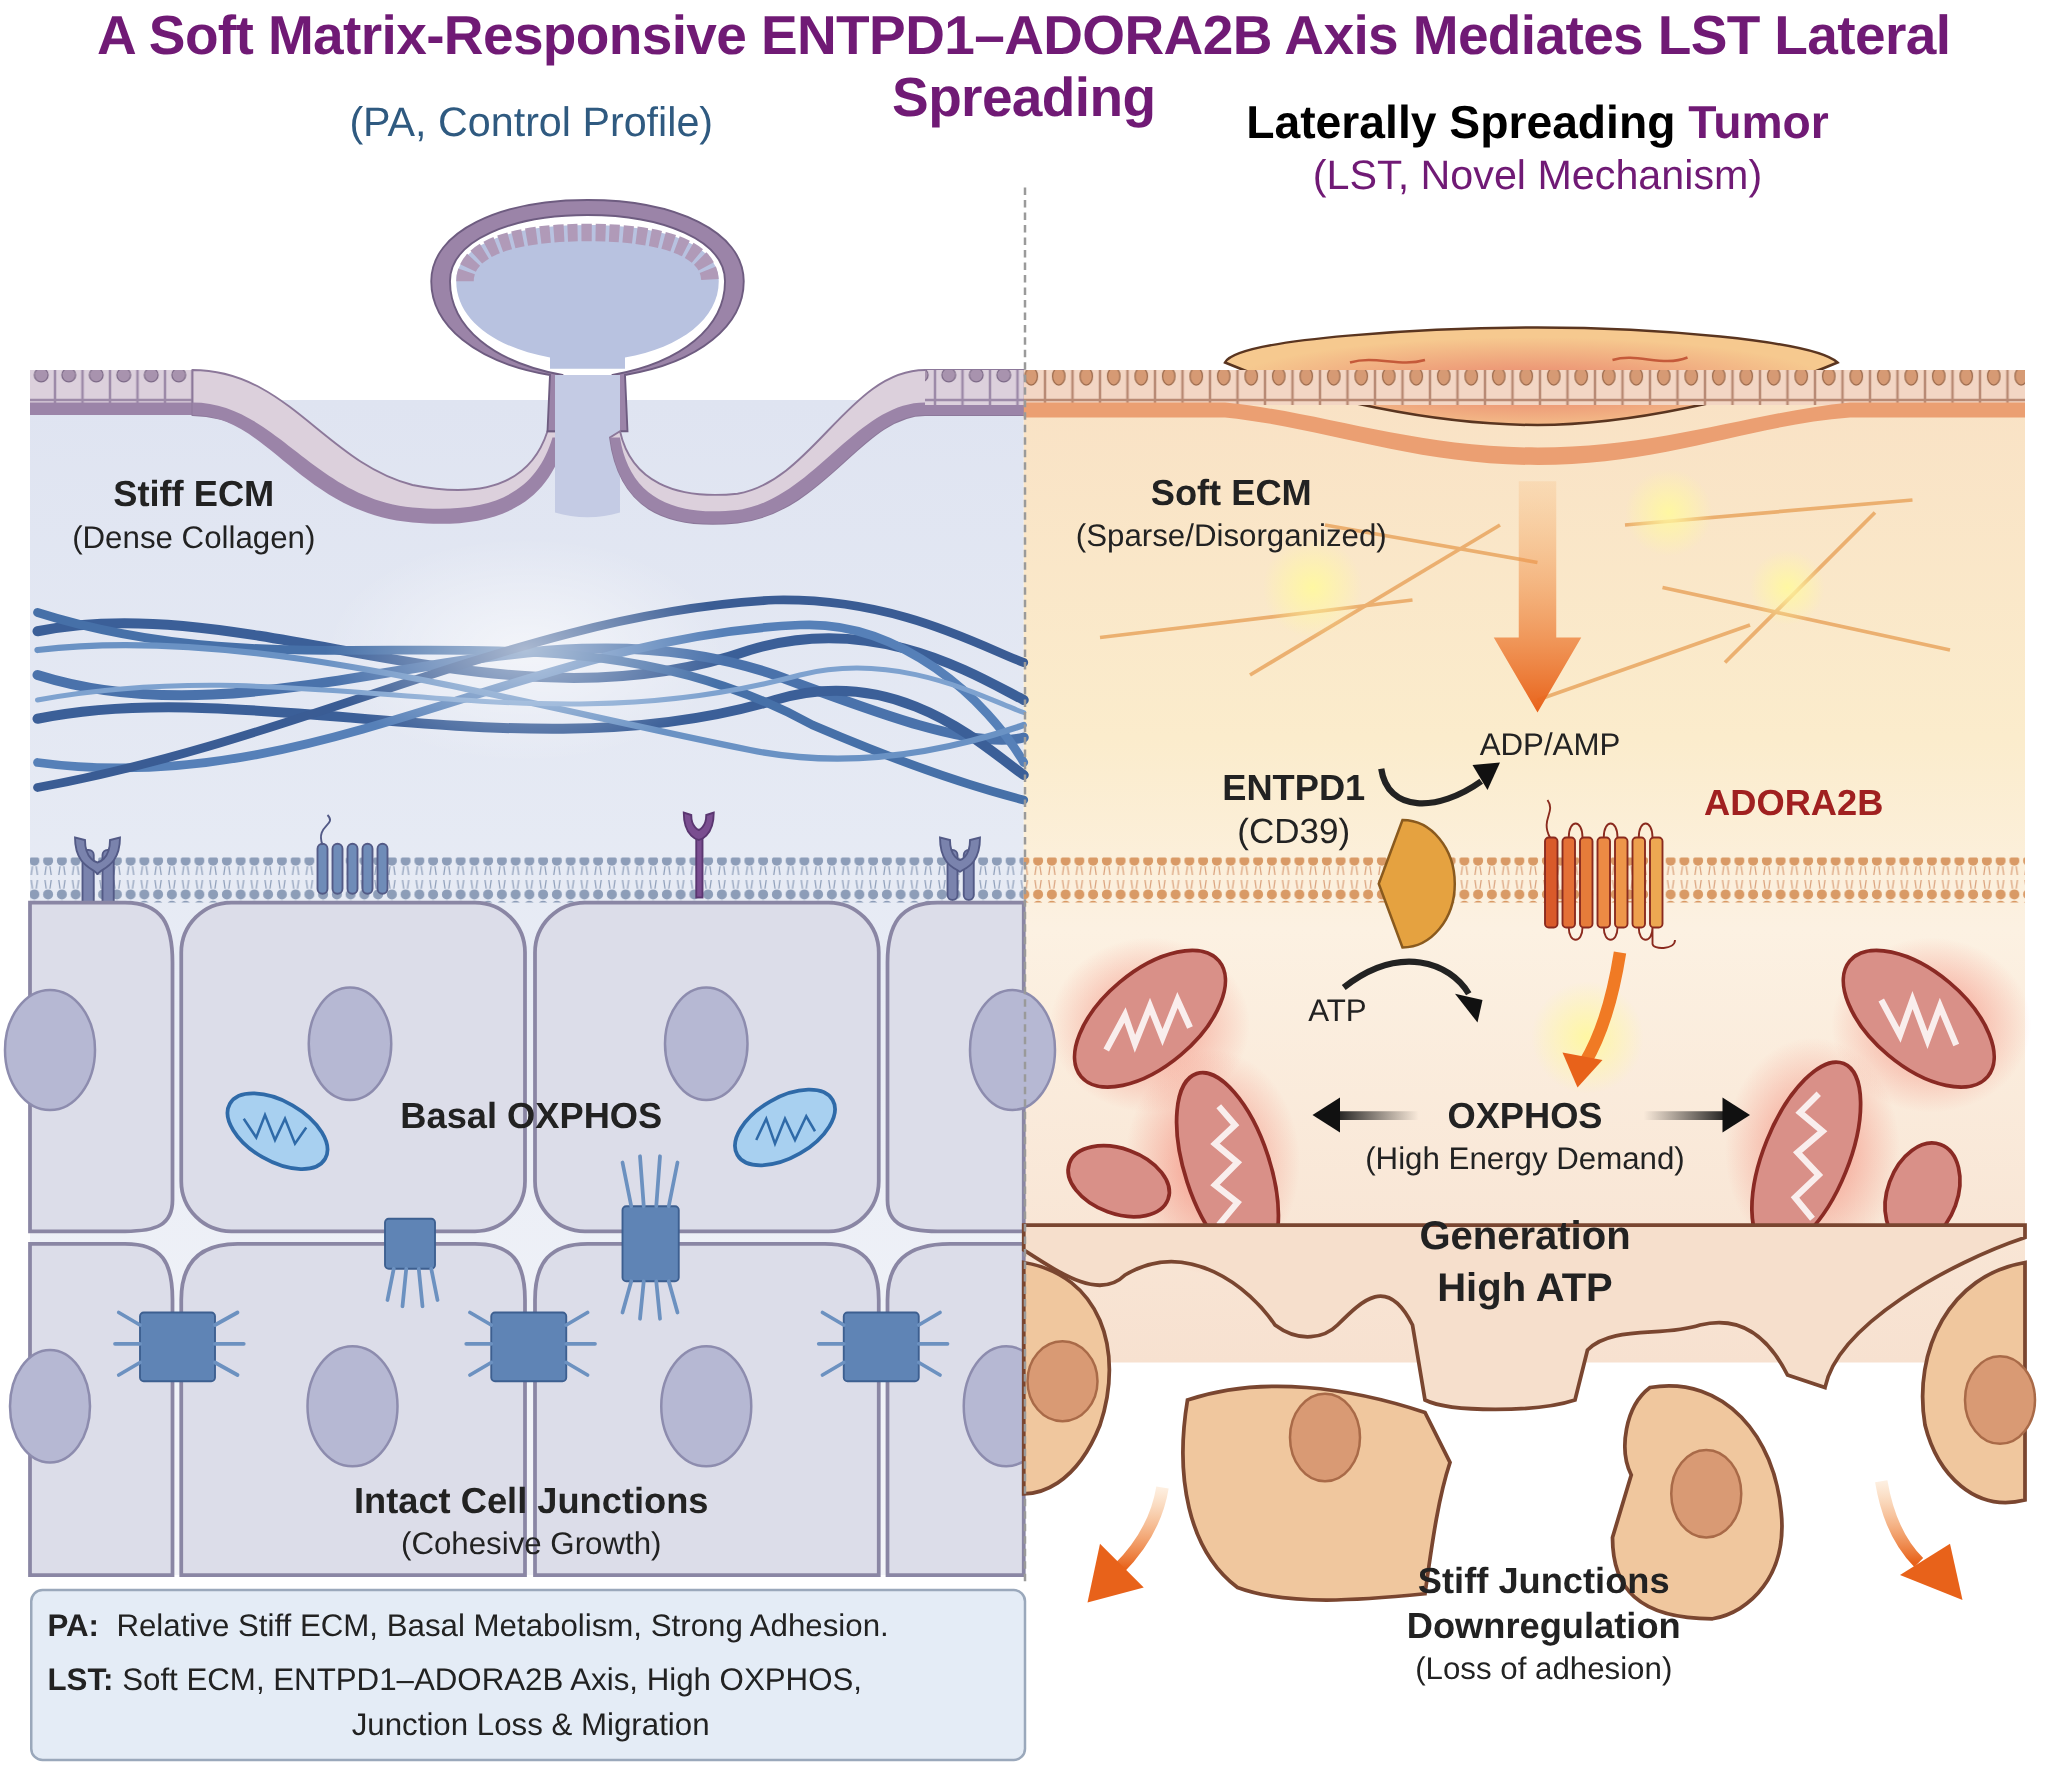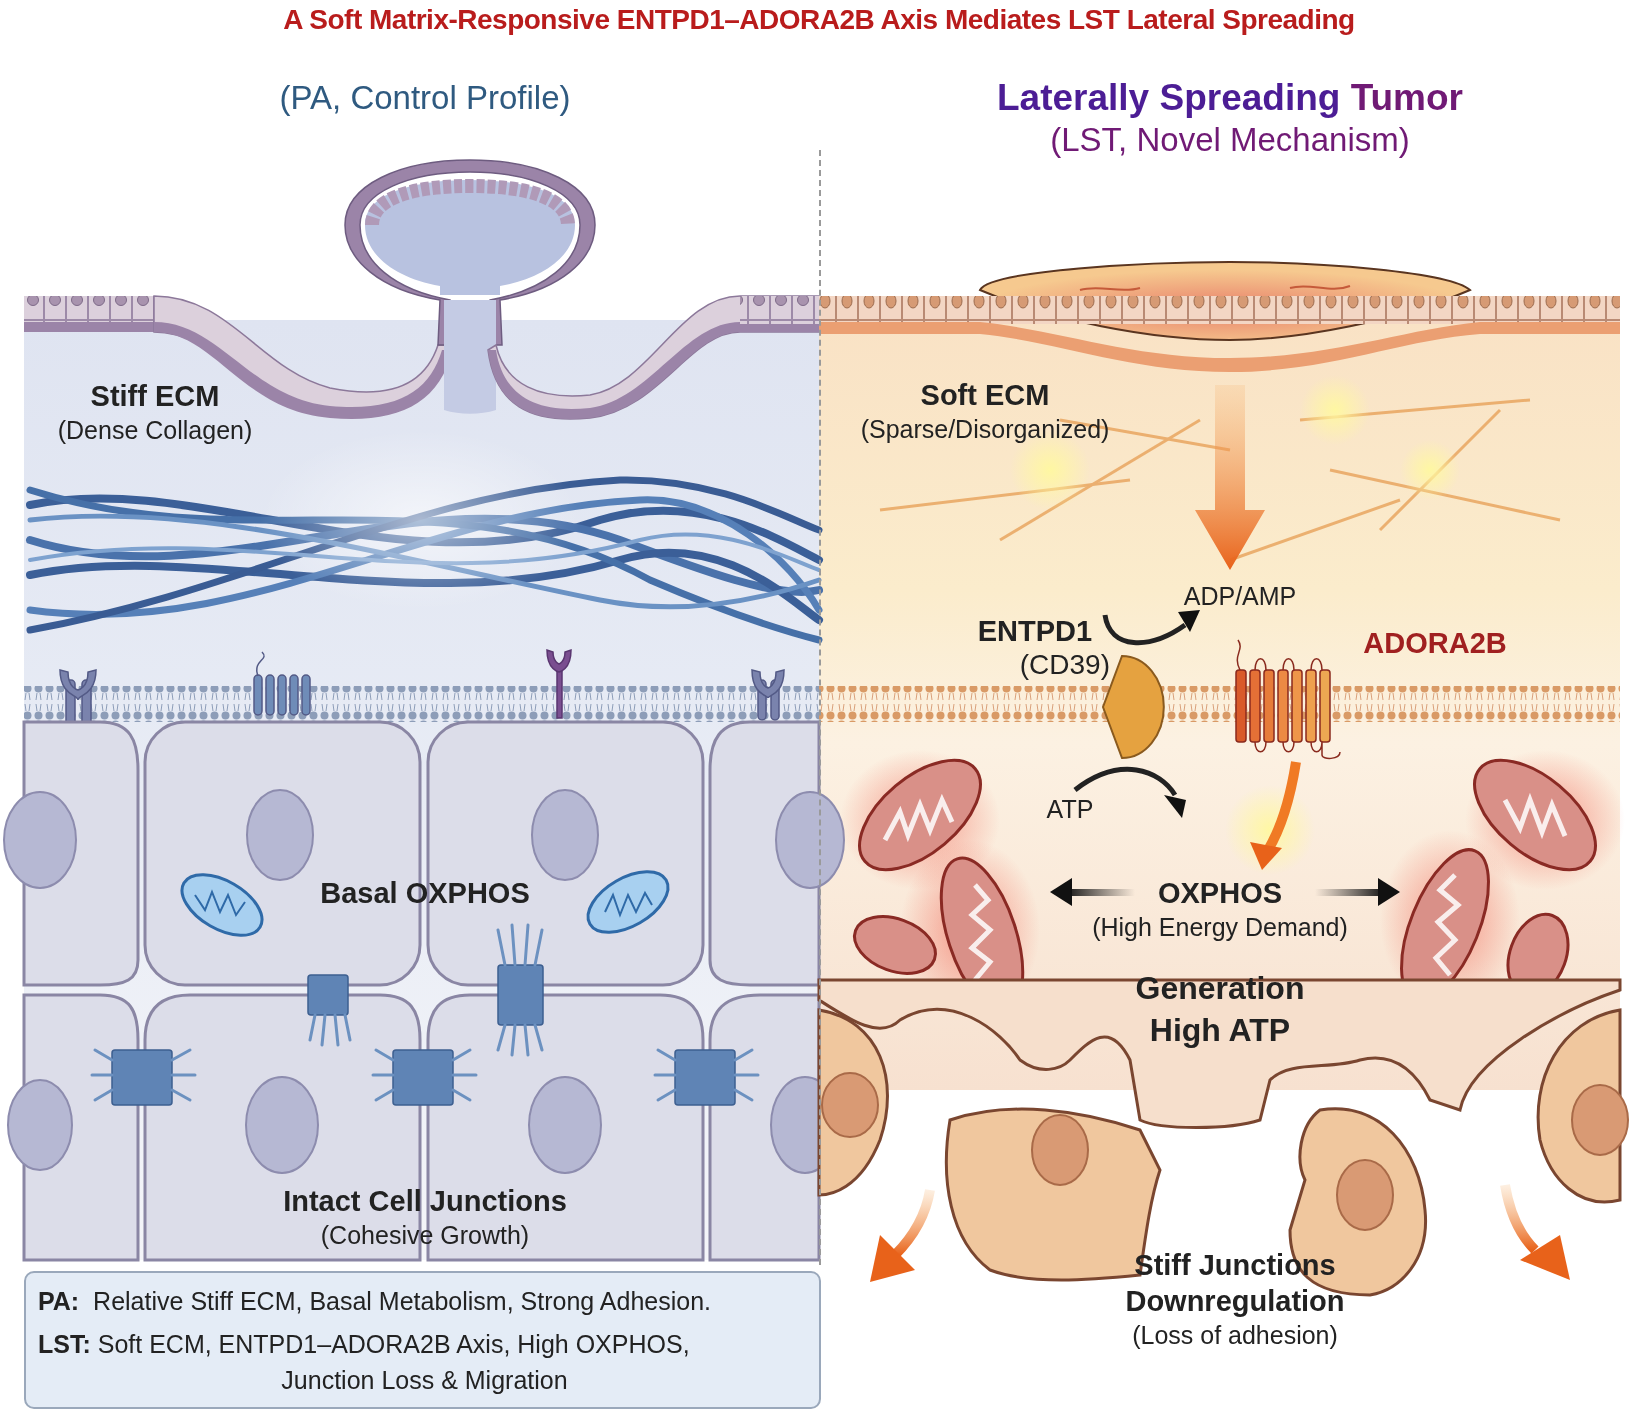--- a/index.html
+++ b/index.html
@@ -1,26 +1,26 @@
 <!DOCTYPE html>
 <html><head>
 <meta charset="utf-8">
 <style>
   html,body{margin:0;padding:0;background:#ffffff;}
   body{width:1638px;height:1419px;position:relative;overflow:hidden;font-family:"Liberation Sans",sans-serif;}
   .abs{position:absolute;}
-  .title{left:0;top:4px;width:1638px;text-align:center;font-weight:bold;font-size:28px;color:#b91c1c;letter-spacing:-0.5px;}
+  .title{left:0;top:4px;width:1638px;text-align:center;font-weight:bold;font-size:44px;color:#701a75;letter-spacing:-0.5px;}
   .ph{text-align:center;}
   .pa-head{left:200px;top:78px;width:450px;}
   .lst-head{left:930px;top:76px;width:600px;}
   .h-main{font-weight:bold;font-size:37px;line-height:44px;}
   .h-sub{font-size:33px;line-height:40px;}
   .pa-blue{color:#2f6790;}
   .pa-sub{color:#2f5a80;}
-  .lst-orange{color:#4c1d95;}
+  .lst-orange{color:#000000;}
   .lst-red{color:#701a75;}
   .lbl{text-align:center;color:#222;}
   .bold28{font-weight:bold;font-size:29px;line-height:36px;color:#222;}
   .reg25{font-size:25px;line-height:32px;color:#222;}
   .divider{left:819px;top:150px;width:0;height:1115px;border-left:2px dashed #9a9a9a;}
   .summary{left:24px;top:1271px;width:797px;height:138px;border:2px solid #9aa8bb;border-radius:10px;background:#e4ecf6;box-sizing:border-box;}
   .sumline{position:absolute;font-size:25px;color:#222;white-space:nowrap;}
   .sumline b{font-weight:bold;}
 </style>
 </head>
@@ -314,21 +314,21 @@
 
 <div class="abs lbl" style="left:835px;top:377px;width:300px;">
   <div class="bold28">Soft ECM</div>
   <div class="reg25">(Sparse/Disorganized)</div>
 </div>
 <div class="abs lbl" style="left:1165px;top:580px;width:150px;">
   <div class="reg25">ADP/AMP</div>
 </div>
 <div class="abs lbl" style="left:960px;top:613px;width:150px;">
   <div class="bold28">ENTPD1</div>
-  <div class="reg25" style="font-size:28px;text-align:right;">(CD39)</div>
+  <div class="reg25" style="font-size:28px;">(CD39)</div>
 </div>
 <div class="abs lbl" style="left:1340px;top:625px;width:190px;">
   <div class="bold28 lst-red" style="color:#a02020;">ADORA2B</div>
 </div>
 <div class="abs lbl" style="left:1030px;top:793px;width:80px;">
   <div class="reg25">ATP</div>
 </div>
 <div class="abs lbl" style="left:1070px;top:875px;width:300px;">
   <div class="bold28">OXPHOS</div>
   <div class="reg25">(High Energy Demand)</div>

